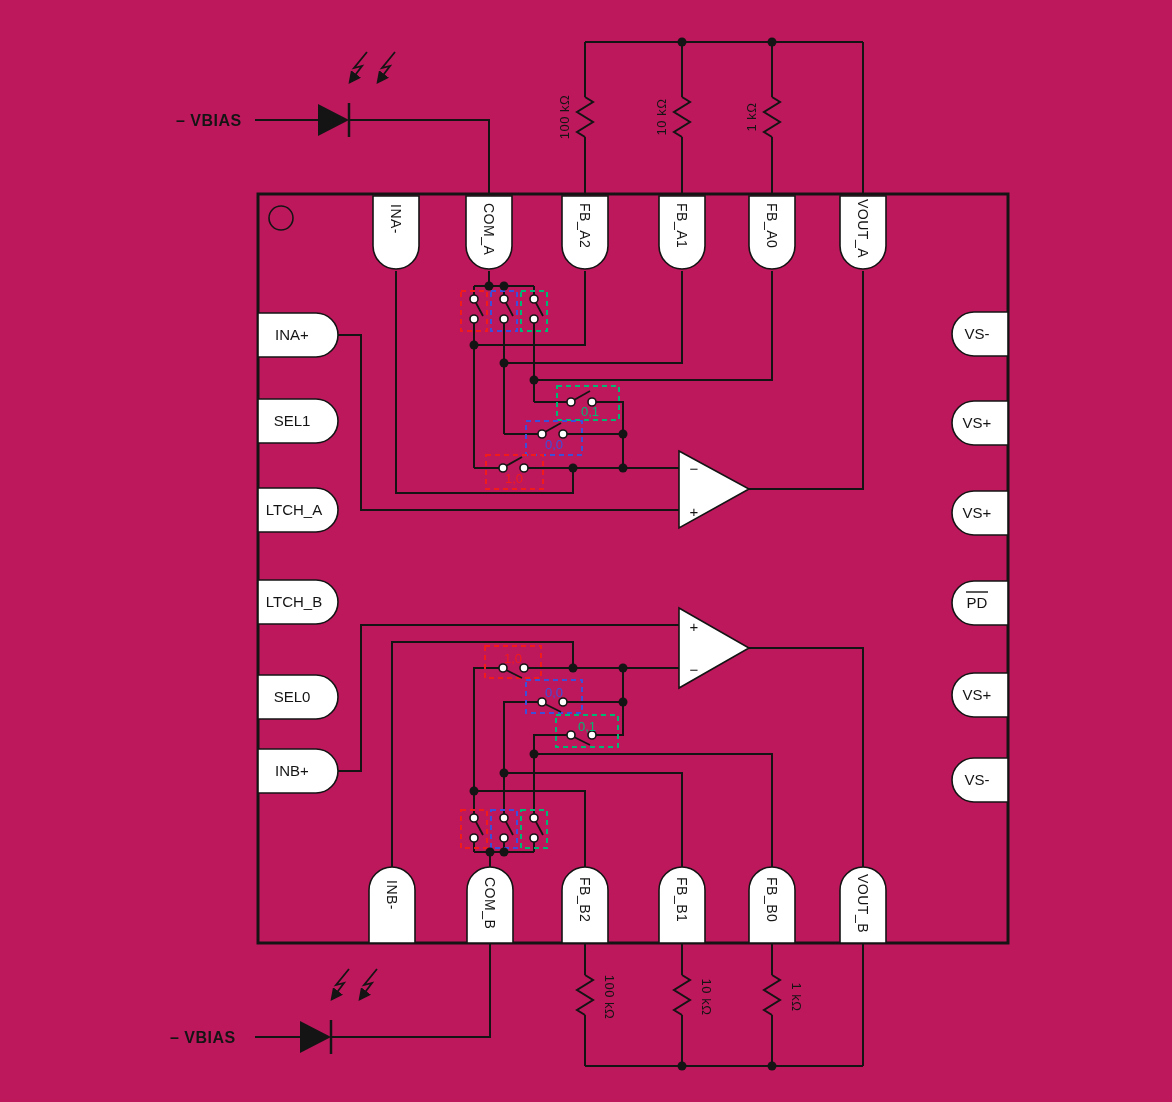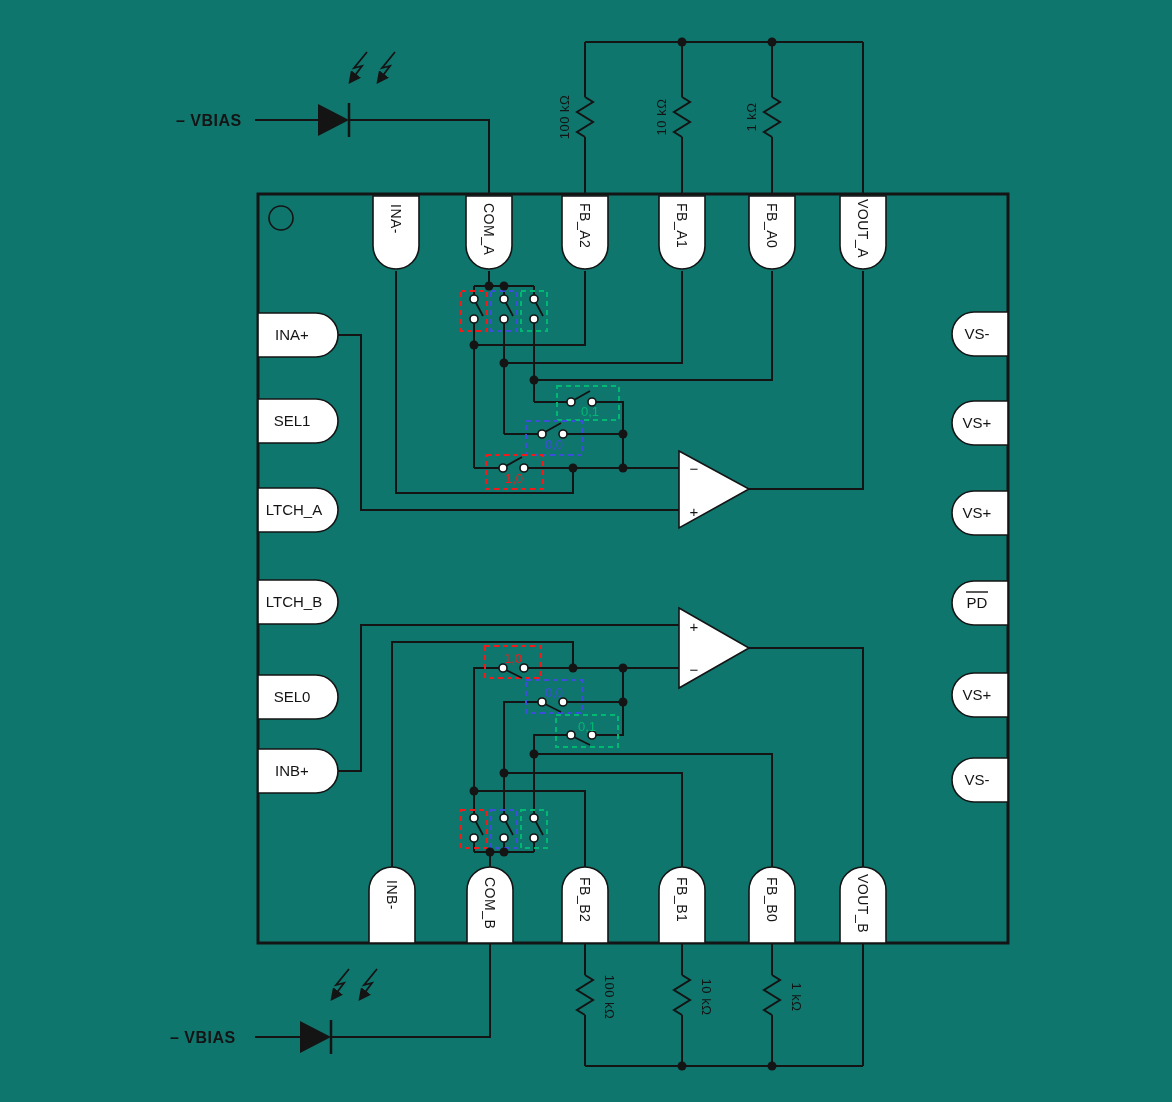--- a/index.html
+++ b/index.html
@@ -1,16 +1,16 @@
 <!DOCTYPE html>
 <html><head>
 <meta charset="utf-8">
 <style>
   html,body{margin:0;padding:0;background:#ffffff;}
-  .stage{width:1172px;height:1102px;background:#0f766e;position:relative;}
+  .stage{width:1172px;height:1102px;background:#be185d;position:relative;}
   svg{display:block;}
   .wire{stroke:#141414;stroke-width:2;fill:none;}
   .zig{stroke:#141414;stroke-width:2;fill:none;stroke-linejoin:miter;}
   .icbox{stroke:#141414;stroke-width:3;fill:none;}
   .pinshape{stroke:#141414;stroke-width:1.6;fill:#ffffff;}
   .tri{stroke:#141414;stroke-width:1.6;fill:#ffffff;}
   .dot{fill:#141414;stroke:none;}
   .swc{fill:#ffffff;stroke:#141414;stroke-width:1.6;}
   .lever{stroke:#141414;stroke-width:1.8;fill:none;}
   .dashbox{fill:none;stroke-width:2;stroke-dasharray:5 4;}

